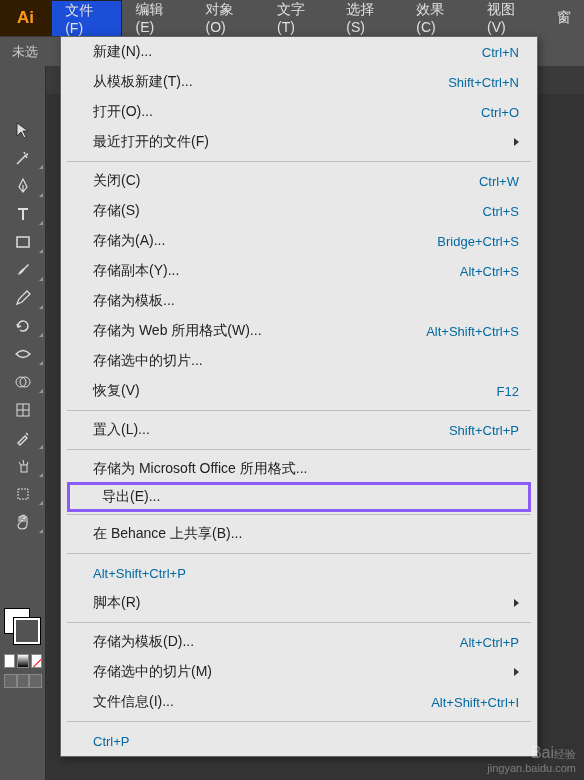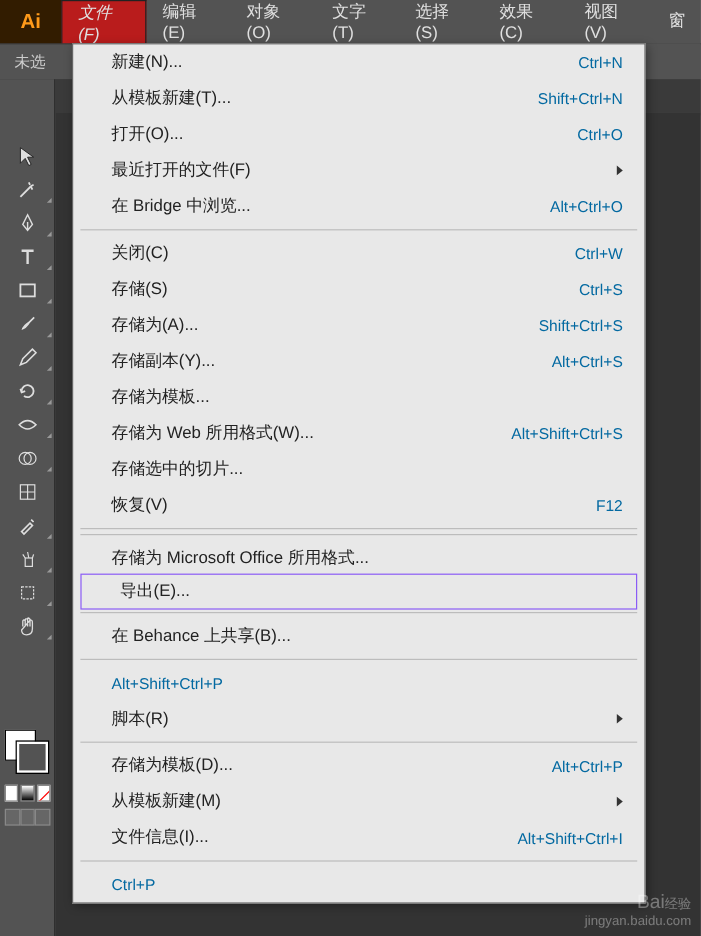--- a/index.html
+++ b/index.html
@@ -2,34 +2,34 @@
 <html><head>
   <meta charset="utf-8">
   <style>
     * { margin: 0; padding: 0; box-sizing: border-box; font-family: "Microsoft YaHei", Arial, sans-serif; }
     body { width: 584px; height: 780px; background: #4a4a4a; overflow: hidden; position: relative; }
     
     .app-bar { height: 36px; background: #535353; display: flex; align-items: center; }
     .app-logo { width: 53px; height: 36px; background: #321c00; display: flex; align-items: center; justify-content: center; color: #ff9a1a; font-weight: bold; font-size: 17px; }
     .menu-bar { display: flex; height: 36px; align-items: stretch; }
     .menu-item { color: #e0e0e0; font-size: 14px; padding: 0 13px; display: flex; align-items: center; cursor: default; }
-    .menu-item.open { background: #b91c1c; border: 1px solid #222; border-bottom: none; font-style: italic; }
+    .menu-item.open { background: #1d4ed8; border: 1px solid #222; border-bottom: none; }
     
     .sub-bar { height: 30px; background: #535353; border-top: 1px solid #3a3a3a; display: flex; align-items: center; color: #ccc; font-size: 13px; padding-left: 12px; }
     
     .right-area { position: absolute; right: 0; top: 36px; width: 55px; height: 60px; background: #535353; }
     .tab-close { position: absolute; right: 8px; top: 70px; color: #aaa; font-size: 13px; }
     
     .dropdown { position: absolute; left: 60px; top: 36px; width: 478px; background: #e8e8e8; border: 1px solid #666; box-shadow: 2px 2px 8px rgba(0,0,0,.4); }
     .mi { display: flex; align-items: center; height: 30px; padding: 0 18px 0 32px; font-size: 14px; color: #222; gap: 28px; }
     .mi .lbl { flex: 1; }
     .mi .sc { color: #0369a1; font-size: 13px; }
     .mi .arrow { width: 0; height: 0; border-left: 5px solid #333; border-top: 4px solid transparent; border-bottom: 4px solid transparent; margin-left: 6px; }
     .sep { height: 1px; background: #bcbcbc; margin: 4px 6px; }
-    .mi.hl { border: 1px solid #8b5cf6; margin: -2px 6px; height: 30px; }
+    .mi.hl { border: 3px solid #8b5cf6; margin: -2px 6px; height: 30px; }
     
     .toolbar { position: absolute; left: 0; top: 66px; width: 46px; bottom: 0; background: #535353; border-right: 1px solid #2f2f2f; padding-top: 50px; }
     .darktabs { position: absolute; left: 0; top: 66px; right: 0; height: 28px; background: #3a3a3a; }
     .canvas-bg { position: absolute; left: 46px; top: 94px; right: 0; bottom: 0; background: #333333; }
     
     .tool { width: 46px; height: 28px; display: flex; align-items: center; justify-content: center; position: relative; }
     .tool svg { width: 18px; height: 18px; }
     .tool .tri { position: absolute; right: 3px; bottom: 3px; width: 0; height: 0; border-right: 4px solid #999; border-top: 4px solid transparent; }
     
     .swatches { position: absolute; left: 4px; bottom: 92px; width: 38px; }
@@ -83,56 +83,56 @@
       <span class="sc">Shift+Ctrl+N</span>
     </div>
   <div class="mi">
       <span class="lbl">打开(O)...</span>
       <span class="sc">Ctrl+O</span>
     </div>
   <div class="mi">
       <span class="lbl">最近打开的文件(F)</span>
       <span class="arrow"></span>
     </div>
-  <div class="mi">
-      <span class="lbl">在 Bridge 中浏览...</span>
-      <span class="sc">Alt+Ctrl+O</span>
-    </div>
   <div class="sep"></div>
   <div class="mi">
       <span class="lbl">关闭(C)</span>
       <span class="sc">Ctrl+W</span>
     </div>
   <div class="mi">
       <span class="lbl">存储(S)</span>
       <span class="sc">Ctrl+S</span>
     </div>
   <div class="mi">
       <span class="lbl">存储为(A)...</span>
-      <span class="sc">Shift+Ctrl+S</span>
+      <span class="sc">Bridge+Ctrl+S</span>
     </div>
   <div class="mi">
       <span class="lbl">存储副本(Y)...</span>
       <span class="sc">Alt+Ctrl+S</span>
     </div>
   <div class="mi">
       <span class="lbl">存储为模板...</span>
     </div>
   <div class="mi">
       <span class="lbl">存储为 Web 所用格式(W)...</span>
       <span class="sc">Alt+Shift+Ctrl+S</span>
     </div>
   <div class="mi">
       <span class="lbl">存储选中的切片...</span>
     </div>
   <div class="mi">
       <span class="lbl">恢复(V)</span>
       <span class="sc">F12</span>
     </div>
   <div class="sep"></div>
+  <div class="mi">
+      <span class="lbl">置入(L)...</span>
+      <span class="sc">Shift+Ctrl+P</span>
+    </div>
   <div class="sep"></div>
   <div class="mi">
       <span class="lbl">存储为 Microsoft Office 所用格式...</span>
     </div>
   <div class="mi hl">
       <span class="lbl">导出(E)...</span>
     </div>
   <div class="sep"></div>
   <div class="mi">
       <span class="lbl">在 Behance 上共享(B)...</span>
@@ -144,21 +144,21 @@
   <div class="mi">
       <span class="lbl">脚本(R)</span>
       <span class="arrow"></span>
     </div>
   <div class="sep"></div>
   <div class="mi">
       <span class="lbl">存储为模板(D)...</span>
       <span class="sc">Alt+Ctrl+P</span>
     </div>
   <div class="mi">
-      <span class="lbl">从模板新建(M)</span>
+      <span class="lbl">存储选中的切片(M)</span>
       <span class="arrow"></span>
     </div>
   <div class="mi">
       <span class="lbl">文件信息(I)...</span>
       <span class="sc">Alt+Shift+Ctrl+I</span>
     </div>
   <div class="sep"></div>
   <div class="mi">
       <span class="sc">Ctrl+P</span>
     </div>

